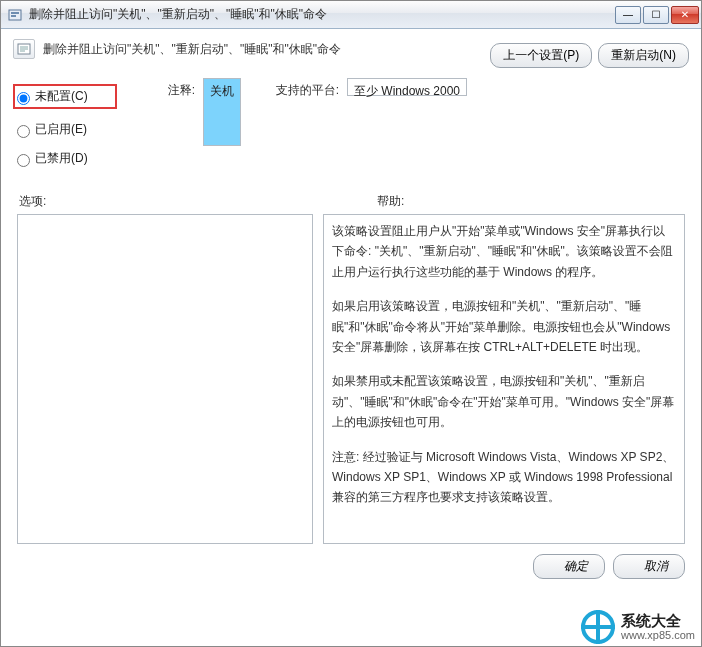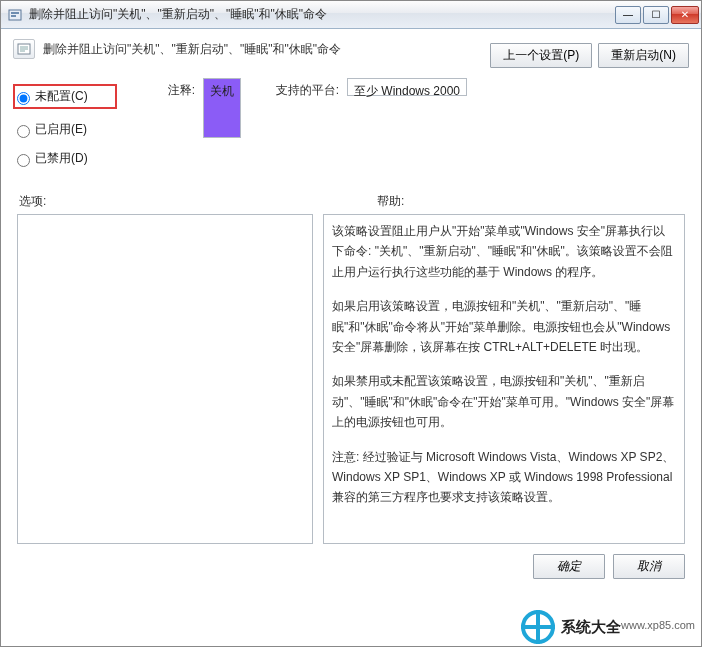--- a/index.html
+++ b/index.html
@@ -55,26 +55,26 @@
     border:1px solid #c1c6cc;
     background:linear-gradient(#fff,#e8ecf1);
     border-radius:2px;
     display:flex;align-items:center;justify-content:center;
   }
   .subheader .sub-text { flex:1; padding-top:2px; color:#333; font-size:12px; }
   .nav-btns { display:flex; gap:6px; margin-top:4px; }
   .btn {
     border:1px solid #9aa3ad;
     background:linear-gradient(#fdfdfd,#e6e9ed);
-    border-radius:1px;
+    border-radius:10px;
     padding:3px 12px;
     font-size:12px;
     cursor:default;
     min-width:90px;
-    text-align:center;
+    text-align:right;
   }
   .btn.small { min-width:72px; padding:3px 16px; }
   .content {
     padding: 4px 16px 0 16px;
   }
   .row1 { display:flex; align-items:flex-start; gap:18px; }
   .radio-col {
     width:100px;
     display:flex; flex-direction:column; gap:12px;
     padding-top:6px;
@@ -87,23 +87,23 @@
   .radio-highlight {
     border:2px solid #e03a3a;
     padding:2px 4px 2px 2px;
     margin-left:-4px;
   }
   .right-col { flex:1; display:flex; flex-direction:row; gap:10px; }
   .field-row { display:flex; align-items:flex-start; gap:8px; }
   .field-label { width:60px; text-align:right; padding-top:4px; color:#333; }
   .field-label.pl { width:88px; }
   .comment-box {
-    flex:1; height:60px;
+    flex:1; height:68px;
     border:1px solid #b5bcc4;
-    background:#8b5cf6;
+    background:#7dd3fc;
     padding:4px 6px;
     font-size:12px; color:#222;
     overflow:auto;
   }
   .platform-box {
     flex:1; height:18px;
     border:1px solid #b5bcc4;
     background:#fff;
     padding:4px 6px;
     font-size:12px; color:#222;
@@ -143,21 +143,21 @@
   .watermark .circ {
     width:34px;height:34px;border:4px solid #1fa6d8;border-radius:50%;
     position:relative;
   }
   .watermark .circ:before{
     content:"";position:absolute;left:50%;top:-4px;bottom:-4px;width:4px;background:#1fa6d8;transform:translateX(-50%);
   }
   .watermark .circ:after{
     content:"";position:absolute;top:50%;left:-4px;right:-4px;height:4px;background:#1fa6d8;transform:translateY(-50%);
   }
-  .watermark .txt { display:flex;flex-direction:row;line-height:1.1;}
+  .watermark .txt { display:flex;flex-direction:column;line-height:1.1;}
   .watermark .l1{font-size:15px;font-weight:bold;color:#222;}
   .watermark .l2{font-size:11px;color:#666;}
   .wrap { position:relative; height:619px; }
 </style>
 </head>
 <body>
 
 <div class="titlebar">
   <span class="app-icon">
     <svg width="14" height="14" viewBox="0 0 14 14">

